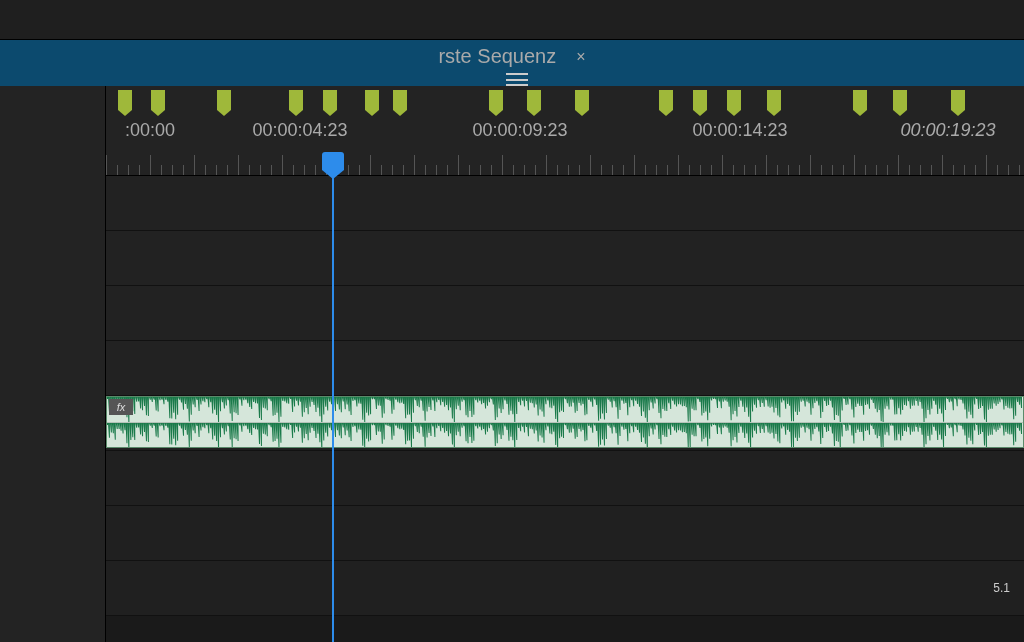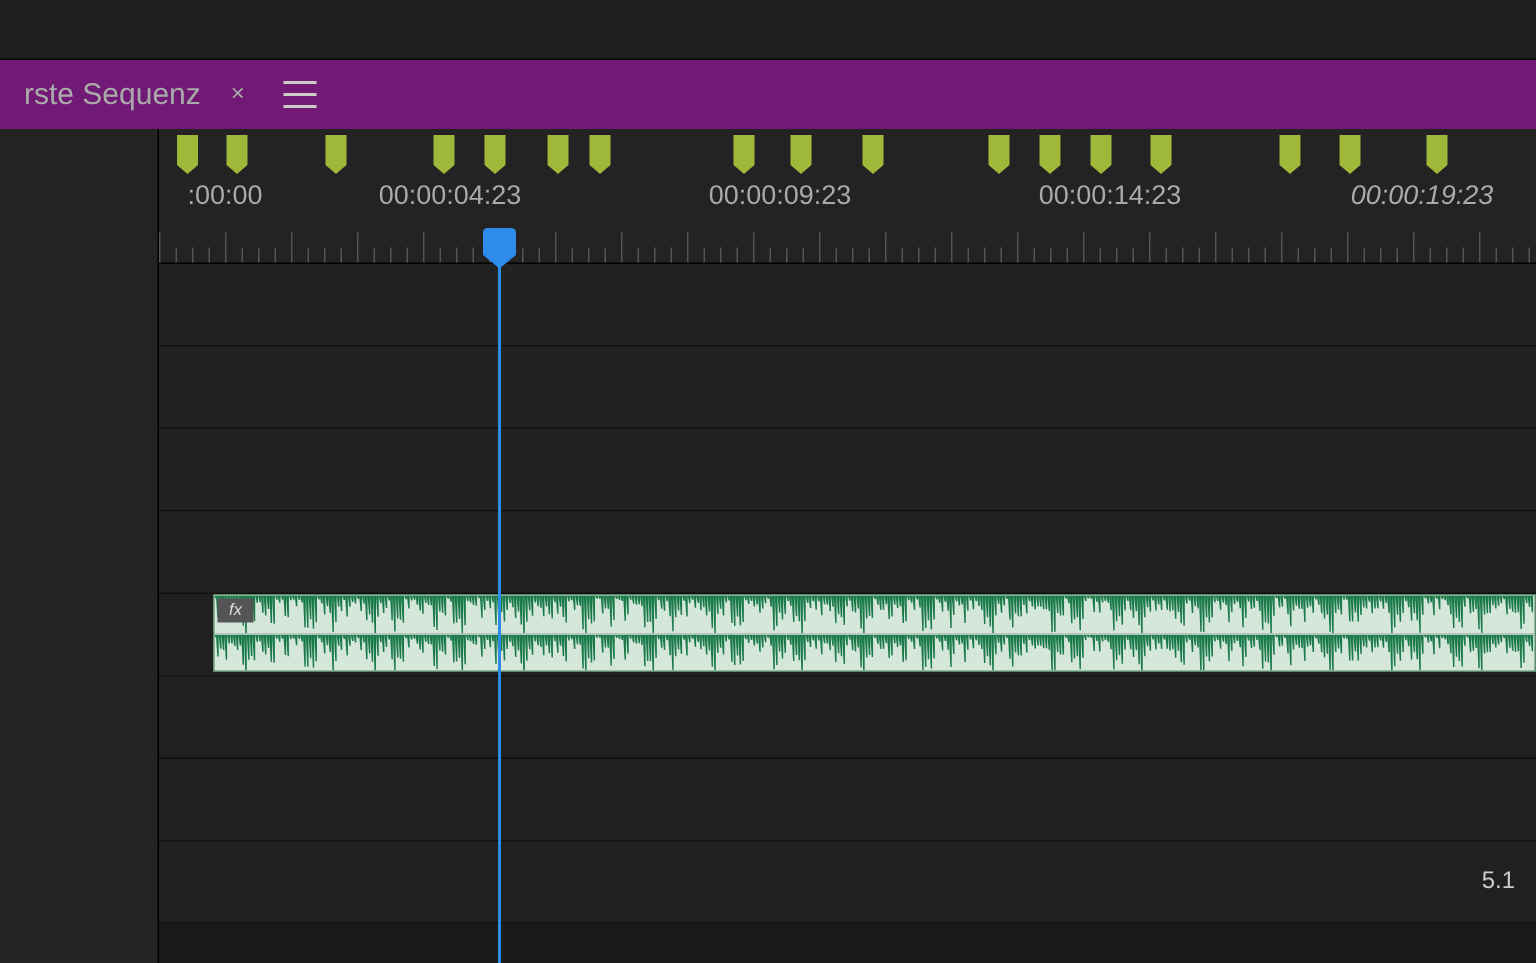--- a/index.html
+++ b/index.html
@@ -14,22 +14,23 @@
   }
   .topbar {
     height: 40px;
     background: #1f1f1f;
     border-bottom: 1px solid #000;
   }
   .tabbar {
     display: flex;
     align-items: center;
     height: 46px;
-    background: #701a75;
+    background: #0c4a6e;
     padding-left: 0;
+    flex-direction: column;
   }
   .tab {
     display: flex;
     align-items: center;
     padding: 0 16px;
     height: 46px;
     color: #aaa;
     font-size: 20px;
     cursor: pointer;
     position: relative;
@@ -144,21 +145,20 @@
     background: #232323;
   }
   .mic-icon {
     width: 18px;
     height: 24px;
   }
   .track-content {
     flex: 1;
     position: relative;
     overflow: hidden;
-    margin-left: 36px;
   }
   .audio-clip {
     position: absolute;
     left: 0;
     top: 0px;
     right: 0;
     height: 52px;
     background: #d5e6da;
     border: 1px solid #5a8a6a;
     display: flex;
@@ -207,21 +207,21 @@
     content: "";
     position: absolute;
     bottom: -9px;
     left: 0;
     border-left: 11px solid transparent;
     border-right: 11px solid transparent;
     border-top: 9px solid #2d8ceb;
   }
   .track-51-label {
     color: #ccc;
-    font-size: 16px;
+    font-size: 12px;
     position: absolute;
     right: 14px;
     top: 50%;
     transform: translateY(-50%);
   }
   .left-gutter {
     position: absolute;
     left: 0;
     top: 86px;
     width: 106px;

